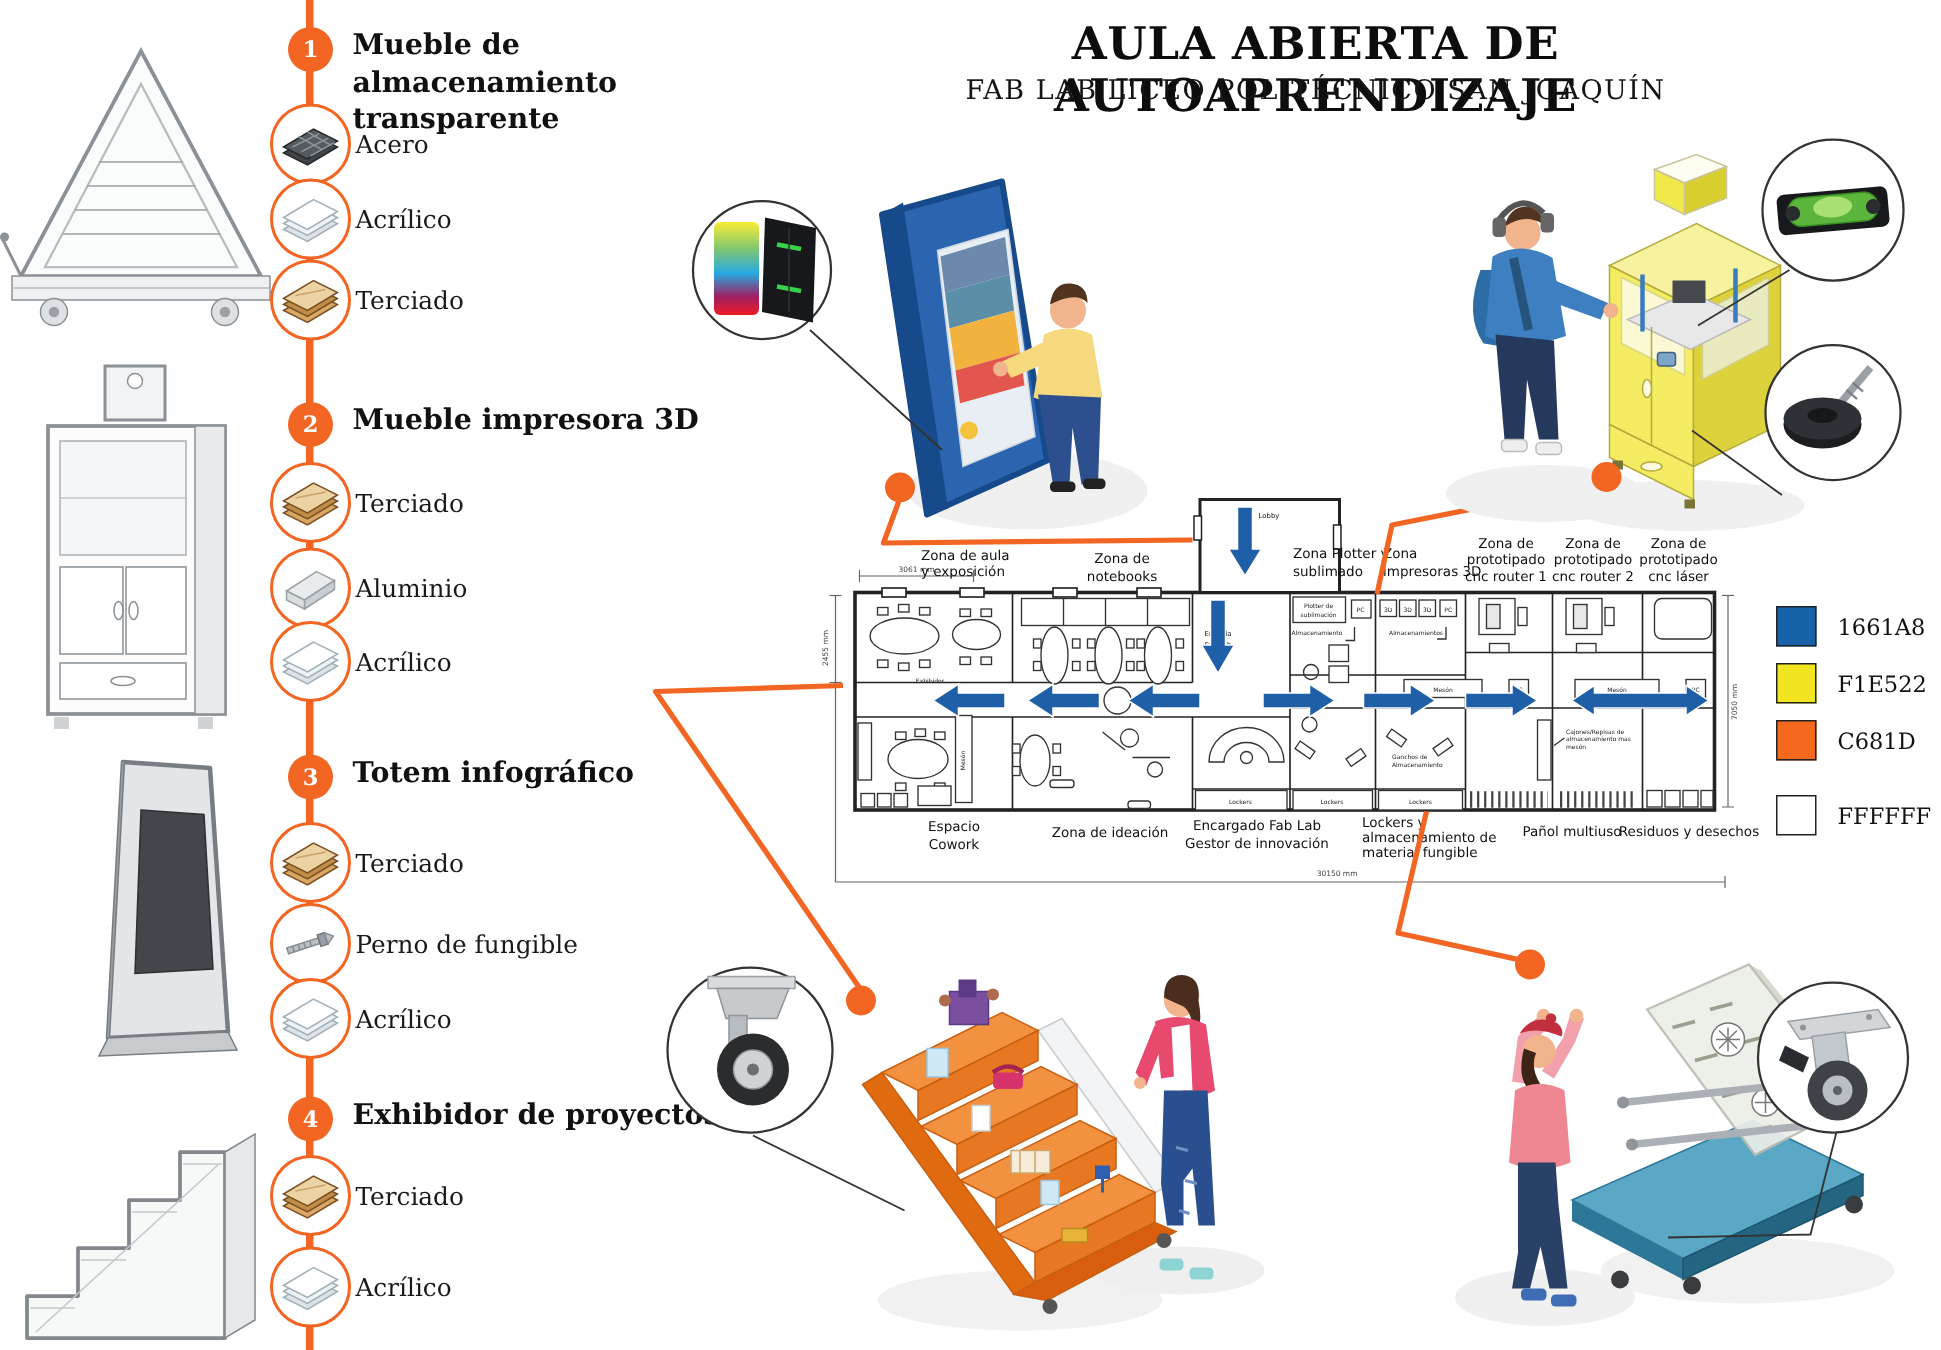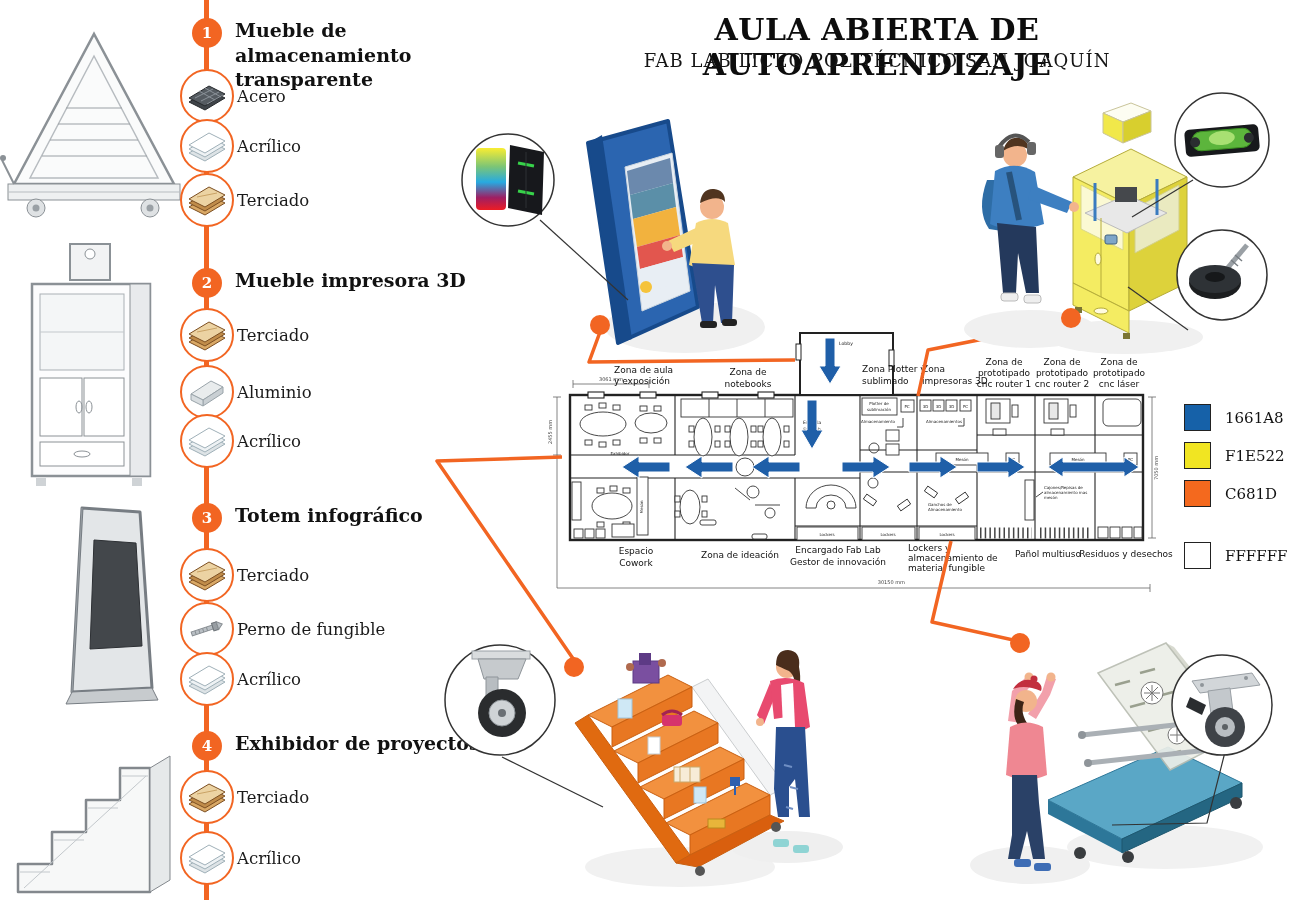--- a/index.html
+++ b/index.html
@@ -692,18 +692,18 @@
     <div class="legend-label">1661A8</div>
   </div>
   <div class="legend-row" style="top:442px">
     <div class="legend-swatch" style="background: rgb(241, 229, 34);"></div>
     <div class="legend-label">F1E522</div>
   </div>
   <div class="legend-row" style="top:480px">
     <div class="legend-swatch" style="background: rgb(244, 105, 30);"></div>
     <div class="legend-label">C681D</div>
   </div>
-  <div class="legend-row" style="top:542px">
+  <div class="legend-row" style="top:530px">
     <div class="legend-swatch" style="background: rgb(255, 255, 255);"></div>
     <div class="legend-label">FFFFFF</div>
   </div>
 
 </div>
 
 </body></html>

